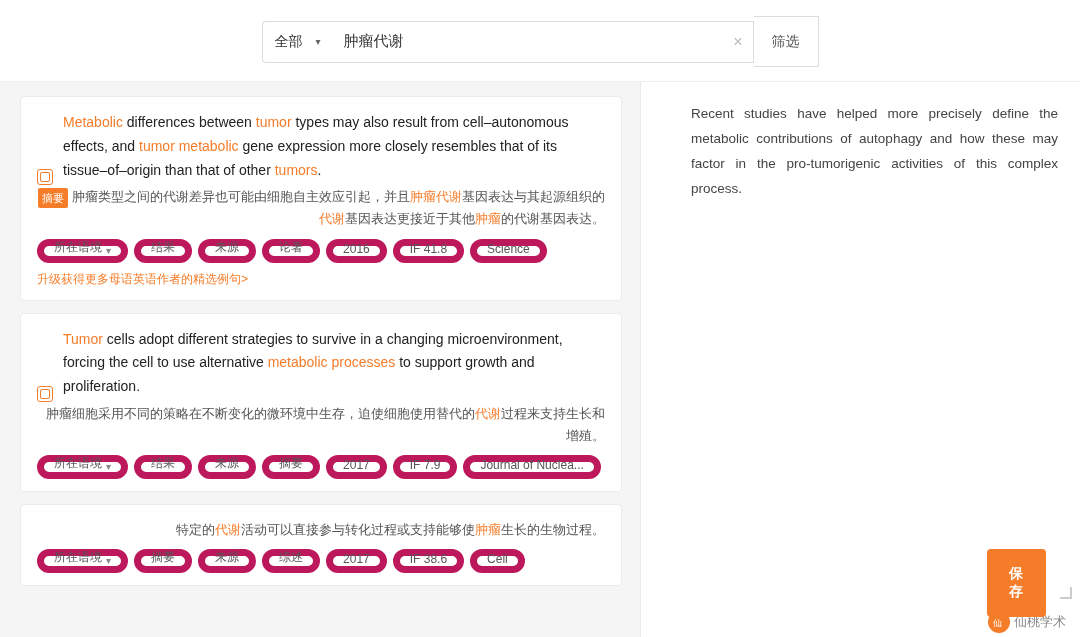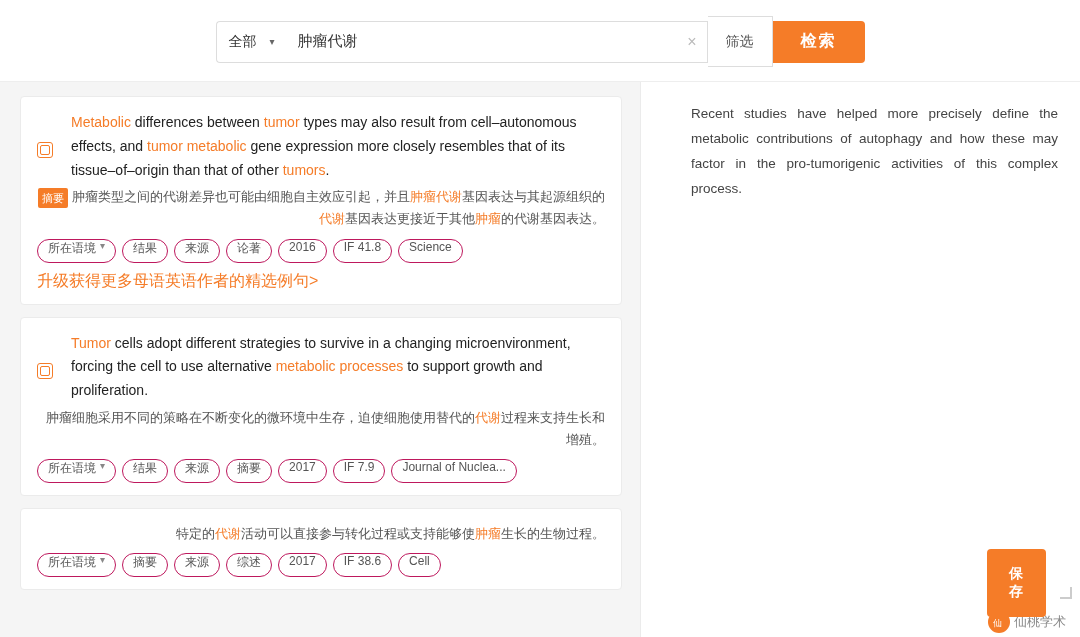--- a/index.html
+++ b/index.html
@@ -162,39 +162,39 @@
     }
 
     .tag-row {
       display: flex;
       flex-wrap: wrap;
       gap: 6px;
       margin-top: 4px;
     }
     .tag {
       display: inline-flex;
-      align-items: flex-start;
+      align-items: flex-end;
       height: 24px;
       padding: 0 10px;
-      border: 1px solid #be185d;
+      border: 7px solid #be185d;
       border-radius: 12px;
       font-size: 12px;
       color: #555;
       background: #fff;
       gap: 4px;
       cursor: pointer;
     }
     .tag .arrow {
       font-size: 10px;
       color: #888;
     }
 
     .upgrade-link {
       color: #f57c28;
-      font-size: 16px;
+      font-size: 12px;
       margin-top: 8px;
       cursor: pointer;
       display: block;
     }
 
     
     .cn-badge {
       display: inline-block;
       background: #f57c28;
       color: #fff;
@@ -240,43 +240,42 @@
     }
 
     .chevron-down {
       display: inline-block;
       font-size: 10px;
       color: #666;
     }
 
     .result-text-block {
       display: flex;
-      align-items: center;
-      gap: 10px;
+      align-items: flex-end;
+      gap: 2px;
     }
     .result-icon-wrap {
       margin-right: 4px;
       margin-top: 3px;
     }
   </style>
 </head>
 <body>
 
 <div class="search-bar">
   <div class="search-bar-inner">
     <div class="search-type-select">
       <span>全部</span>
       <span class="chevron-down">▾</span>
     </div>
     <div class="search-input-wrap">
       <input class="search-input" type="text" value="肿瘤代谢" style="">
       <span class="search-clear">×</span>
     </div>
     <button class="filter-btn">筛选</button>
-    <button class="search-btn">检索</button>
   </div>
 </div>
 
 <div class="main-layout">
 
   <div class="left-panel">
 
     <div class="result-item">
       <div class="result-text-block">
         <span class="result-icon-wrap">

